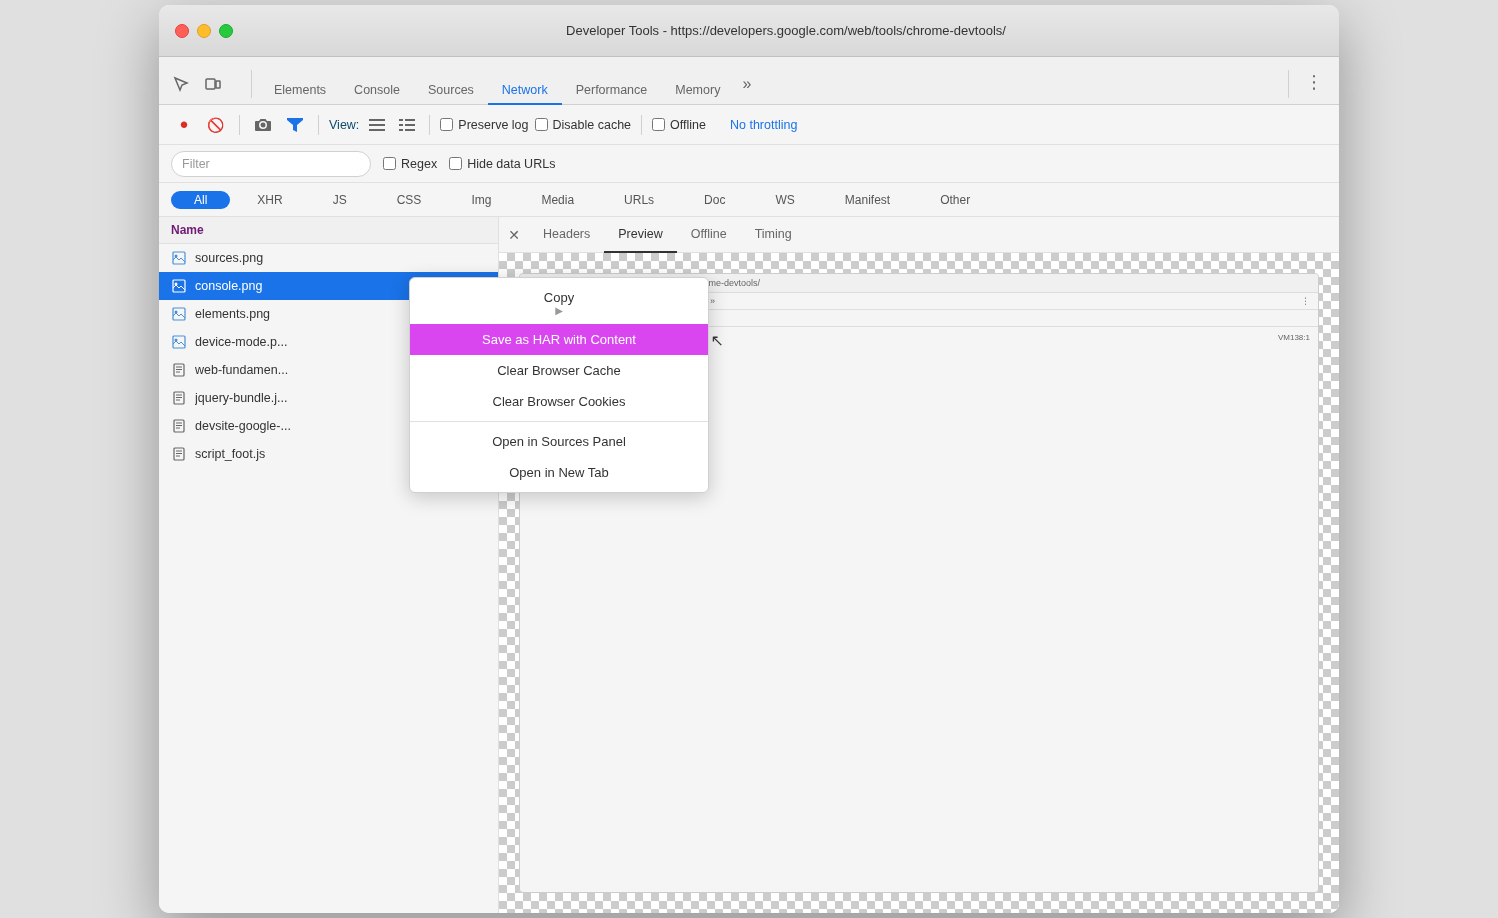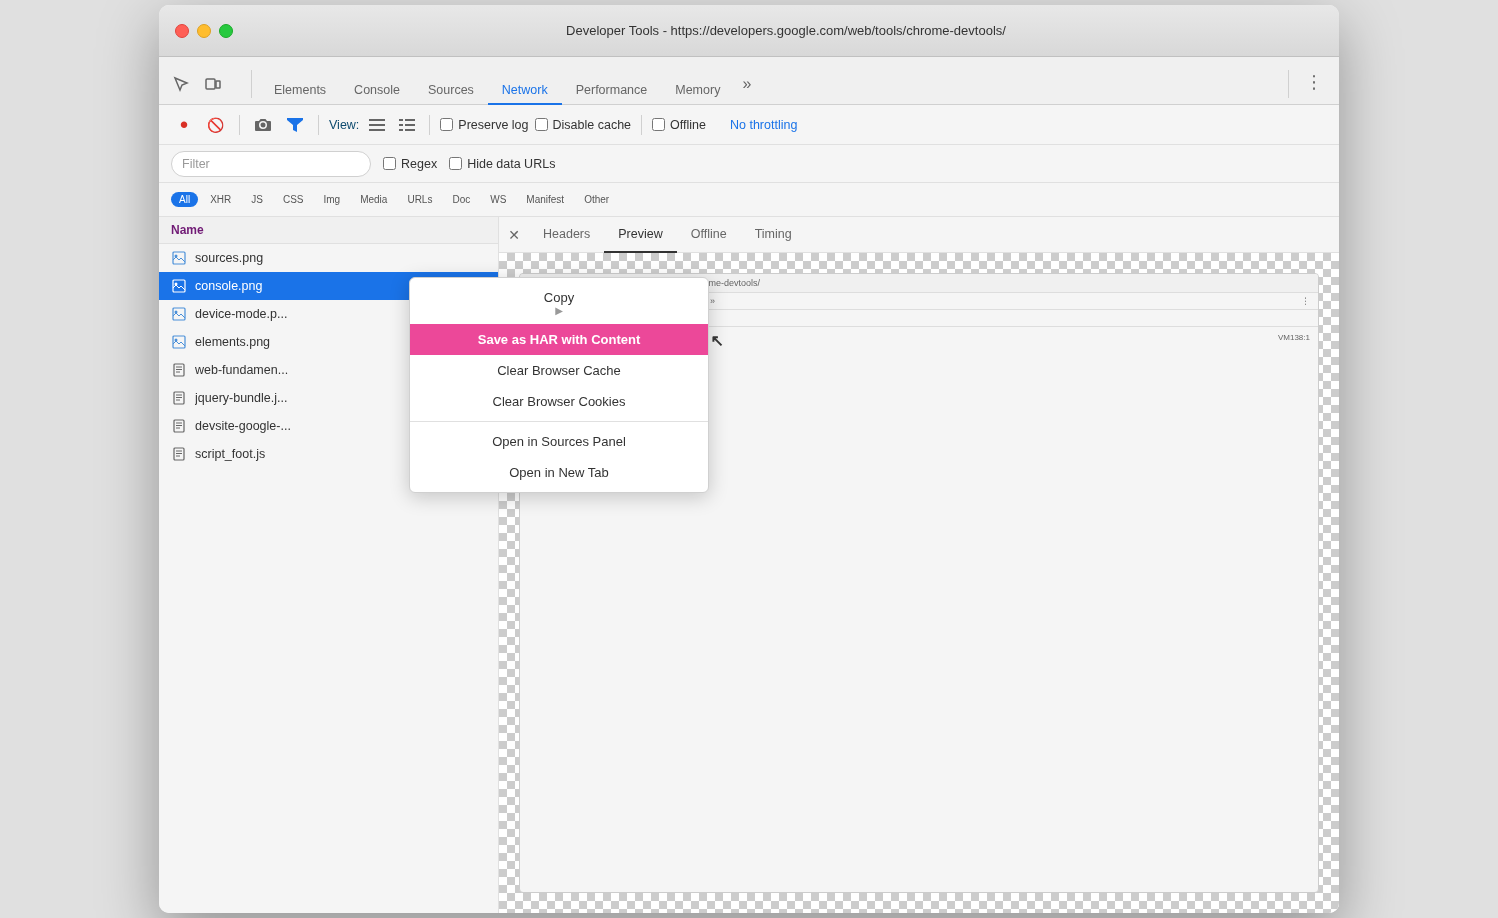--- a/index.html
+++ b/index.html
@@ -216,22 +216,22 @@
       display: flex;
       align-items: center;
       padding: 4px 12px;
       background: #f5f5f5;
       border-bottom: 1px solid #e0e0e0;
       gap: 4px;
       flex-shrink: 0;
       height: 34px;
     }
     .type-btn {
-      padding: 2px 8px;
-      font-size: 10px;
+      padding: 2px 23px;
+      font-size: 12px;
       color: #555;
       cursor: pointer;
       border-radius: 10px;
       border: none;
       background: transparent;
     }
     .type-btn.active {
       background: #1a73e8;
       color: white;
     }
@@ -419,23 +419,22 @@
       display: flex;
       align-items: center;
       justify-content: space-between;
       padding: 8px 16px;
       font-size: 13px;
       color: #333;
       cursor: pointer;
       flex-direction: column;
     }
     .menu-item.highlighted {
-      background: #ec4899;
+      background: #d946ef;
       color: white;
-      font-weight: bold;
     }
     .menu-arrow { font-size: 10px; color: #999; }
     .menu-separator {
       height: 1px;
       background: #e0e0e0;
       margin: 4px 0;
     }
     .menu-cursor {
       position: absolute;
       right: -8px;
@@ -608,32 +607,32 @@
           </div>
 
           <div class="file-item">
             <div class="file-icon img">
               <svg width="14" height="14" viewBox="0 0 14 14" fill="none">
                 <rect x="1" y="1" width="12" height="12" rx="1" stroke="#4a90d9" stroke-width="1.2"></rect>
                 <path d="M1 9l3-3 3 3 2-2 4 4" stroke="#4a90d9" stroke-width="1"></path>
                 <circle cx="4" cy="5" r="1.5" fill="#4a90d9"></circle>
               </svg>
             </div>
-            <span class="file-name">device-mode.p...</span>
+            <span class="file-name">elements.png</span>
           </div>
 
           <div class="file-item">
             <div class="file-icon img">
               <svg width="14" height="14" viewBox="0 0 14 14" fill="none">
                 <rect x="1" y="1" width="12" height="12" rx="1" stroke="#4a90d9" stroke-width="1.2"></rect>
                 <path d="M1 9l3-3 3 3 2-2 4 4" stroke="#4a90d9" stroke-width="1"></path>
                 <circle cx="4" cy="5" r="1.5" fill="#4a90d9"></circle>
               </svg>
             </div>
-            <span class="file-name">elements.png</span>
+            <span class="file-name">device-mode.p...</span>
           </div>
 
           <div class="file-item">
             <div class="file-icon doc">
               <svg width="12" height="14" viewBox="0 0 12 14" fill="none">
                 <rect x="1" y="1" width="10" height="12" rx="1" stroke="#666" stroke-width="1.2"></rect>
                 <line x1="3" y1="4" x2="9" y2="4" stroke="#666" stroke-width="1"></line>
                 <line x1="3" y1="6.5" x2="9" y2="6.5" stroke="#666" stroke-width="1"></line>
                 <line x1="3" y1="9" x2="7" y2="9" stroke="#666" stroke-width="1"></line>
               </svg>

